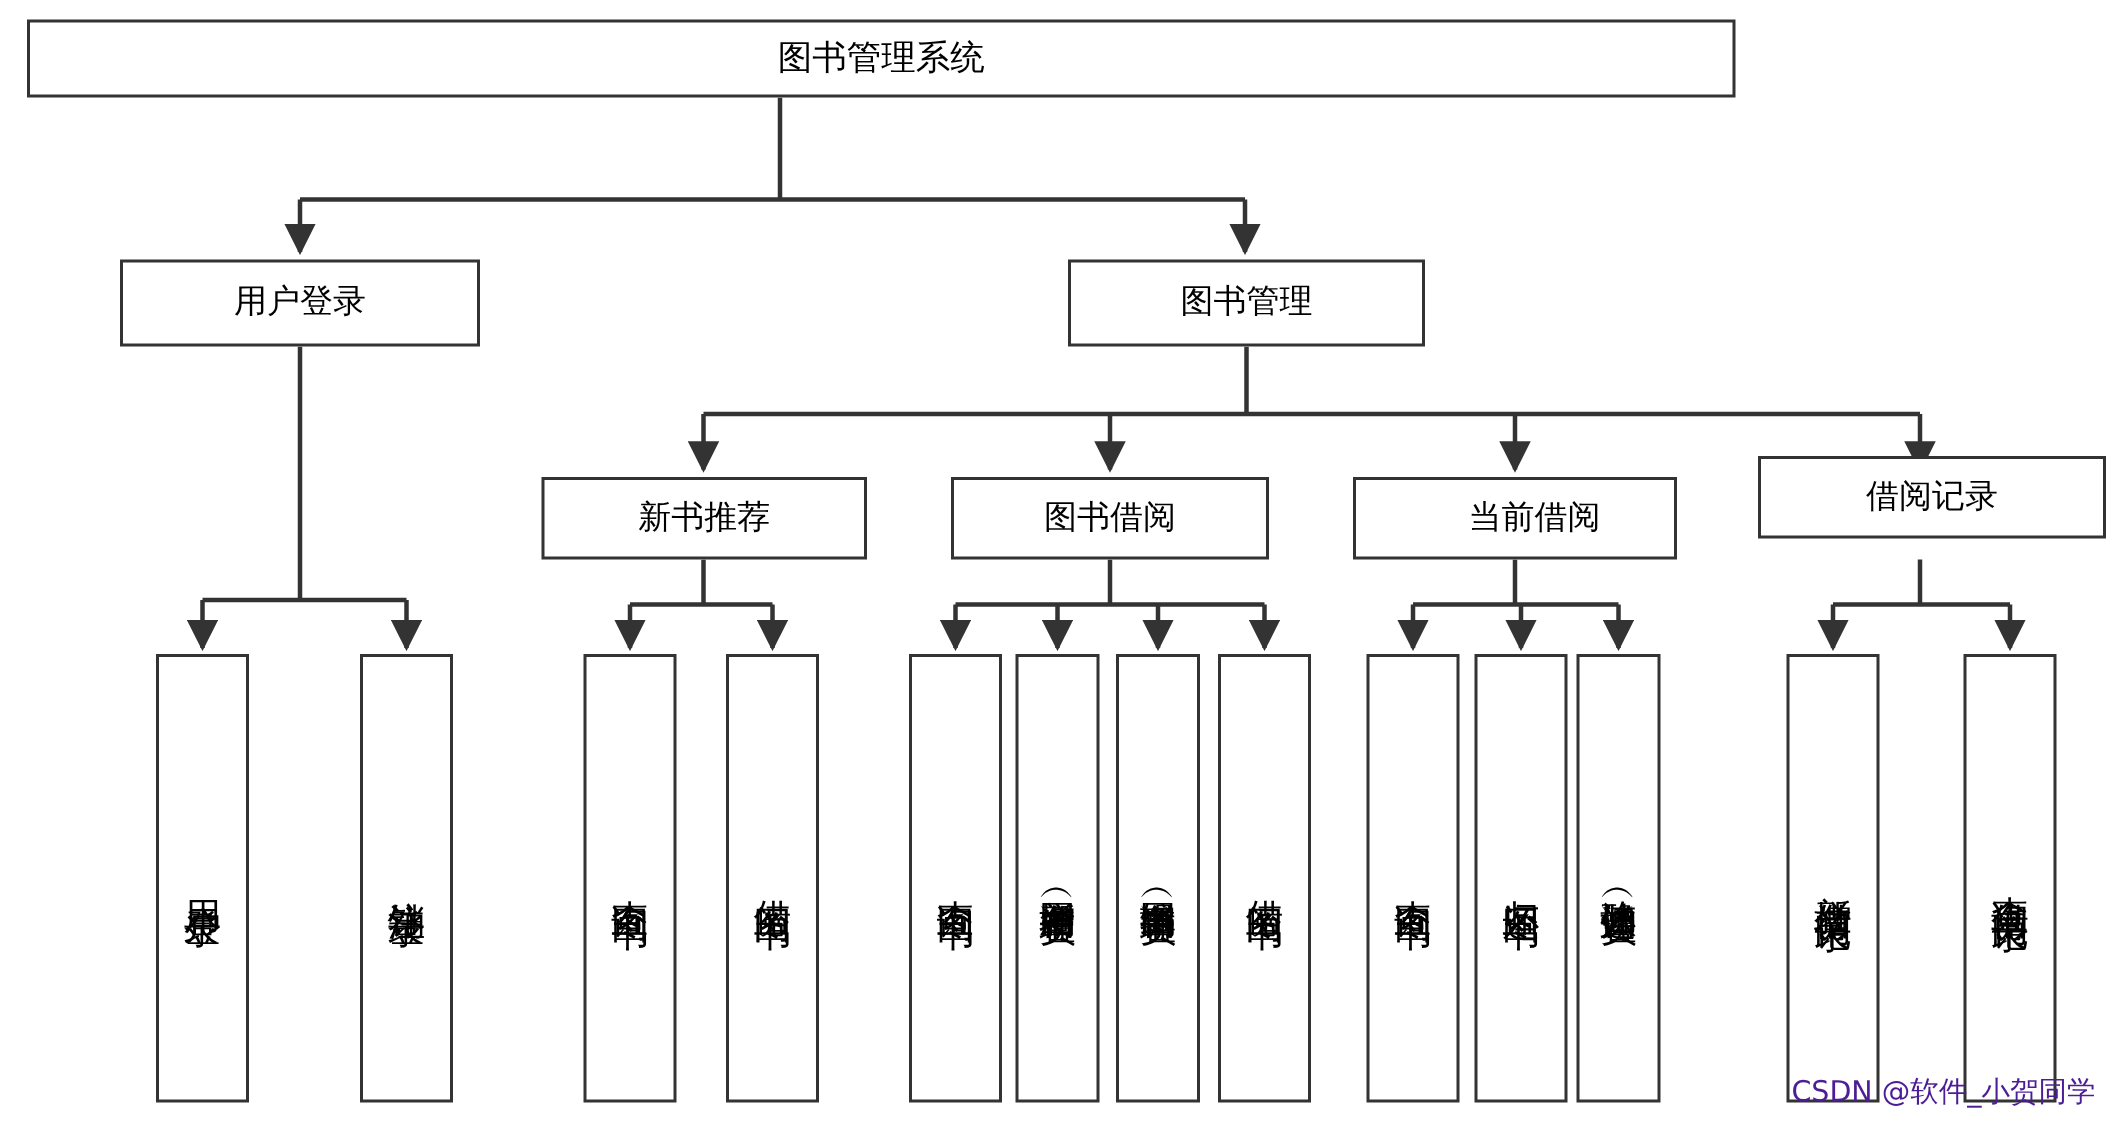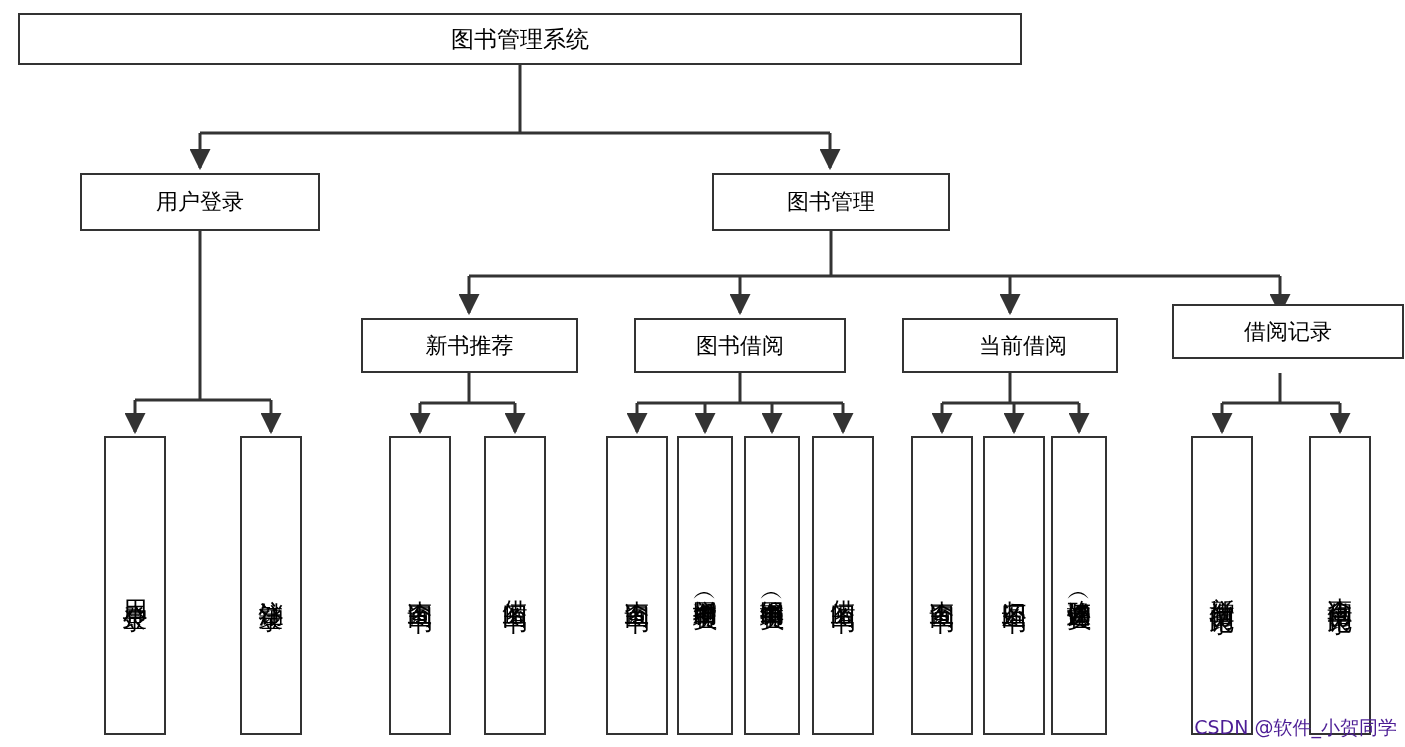--- a/index.html
+++ b/index.html
@@ -97,21 +97,21 @@
       <path d="M 1014 403 L 1014 432" marker-end="url(#arrow)"></path>
       <path d="M 1079 403 L 1079 432" marker-end="url(#arrow)"></path>
 
       <path d="M 1280 373 L 1280 403"></path>
       <path d="M 1222 403 L 1340 403"></path>
       <path d="M 1222 403 L 1222 432" marker-end="url(#arrow)"></path>
       <path d="M 1340 403 L 1340 432" marker-end="url(#arrow)"></path>
     </g>
   </svg>
 
-  <div class="node root horiz" style="left:18px;top:13px;width:1004px;height:52px;">
+  <div class="node root horiz" style="left:18px;top:13px;width:1139px;height:52px;">
     <span class="lbl">图书管理系统</span>
   </div>
 
   <div class="node horiz" style="left:80px;top:173px;width:240px;height:58px;">
     <span class="lbl">用户登录</span>
   </div>
   <div class="node horiz" style="left:712px;top:173px;width:238px;height:58px;align-items:center;">
     <span class="lbl">图书管理</span>
   </div>
 

